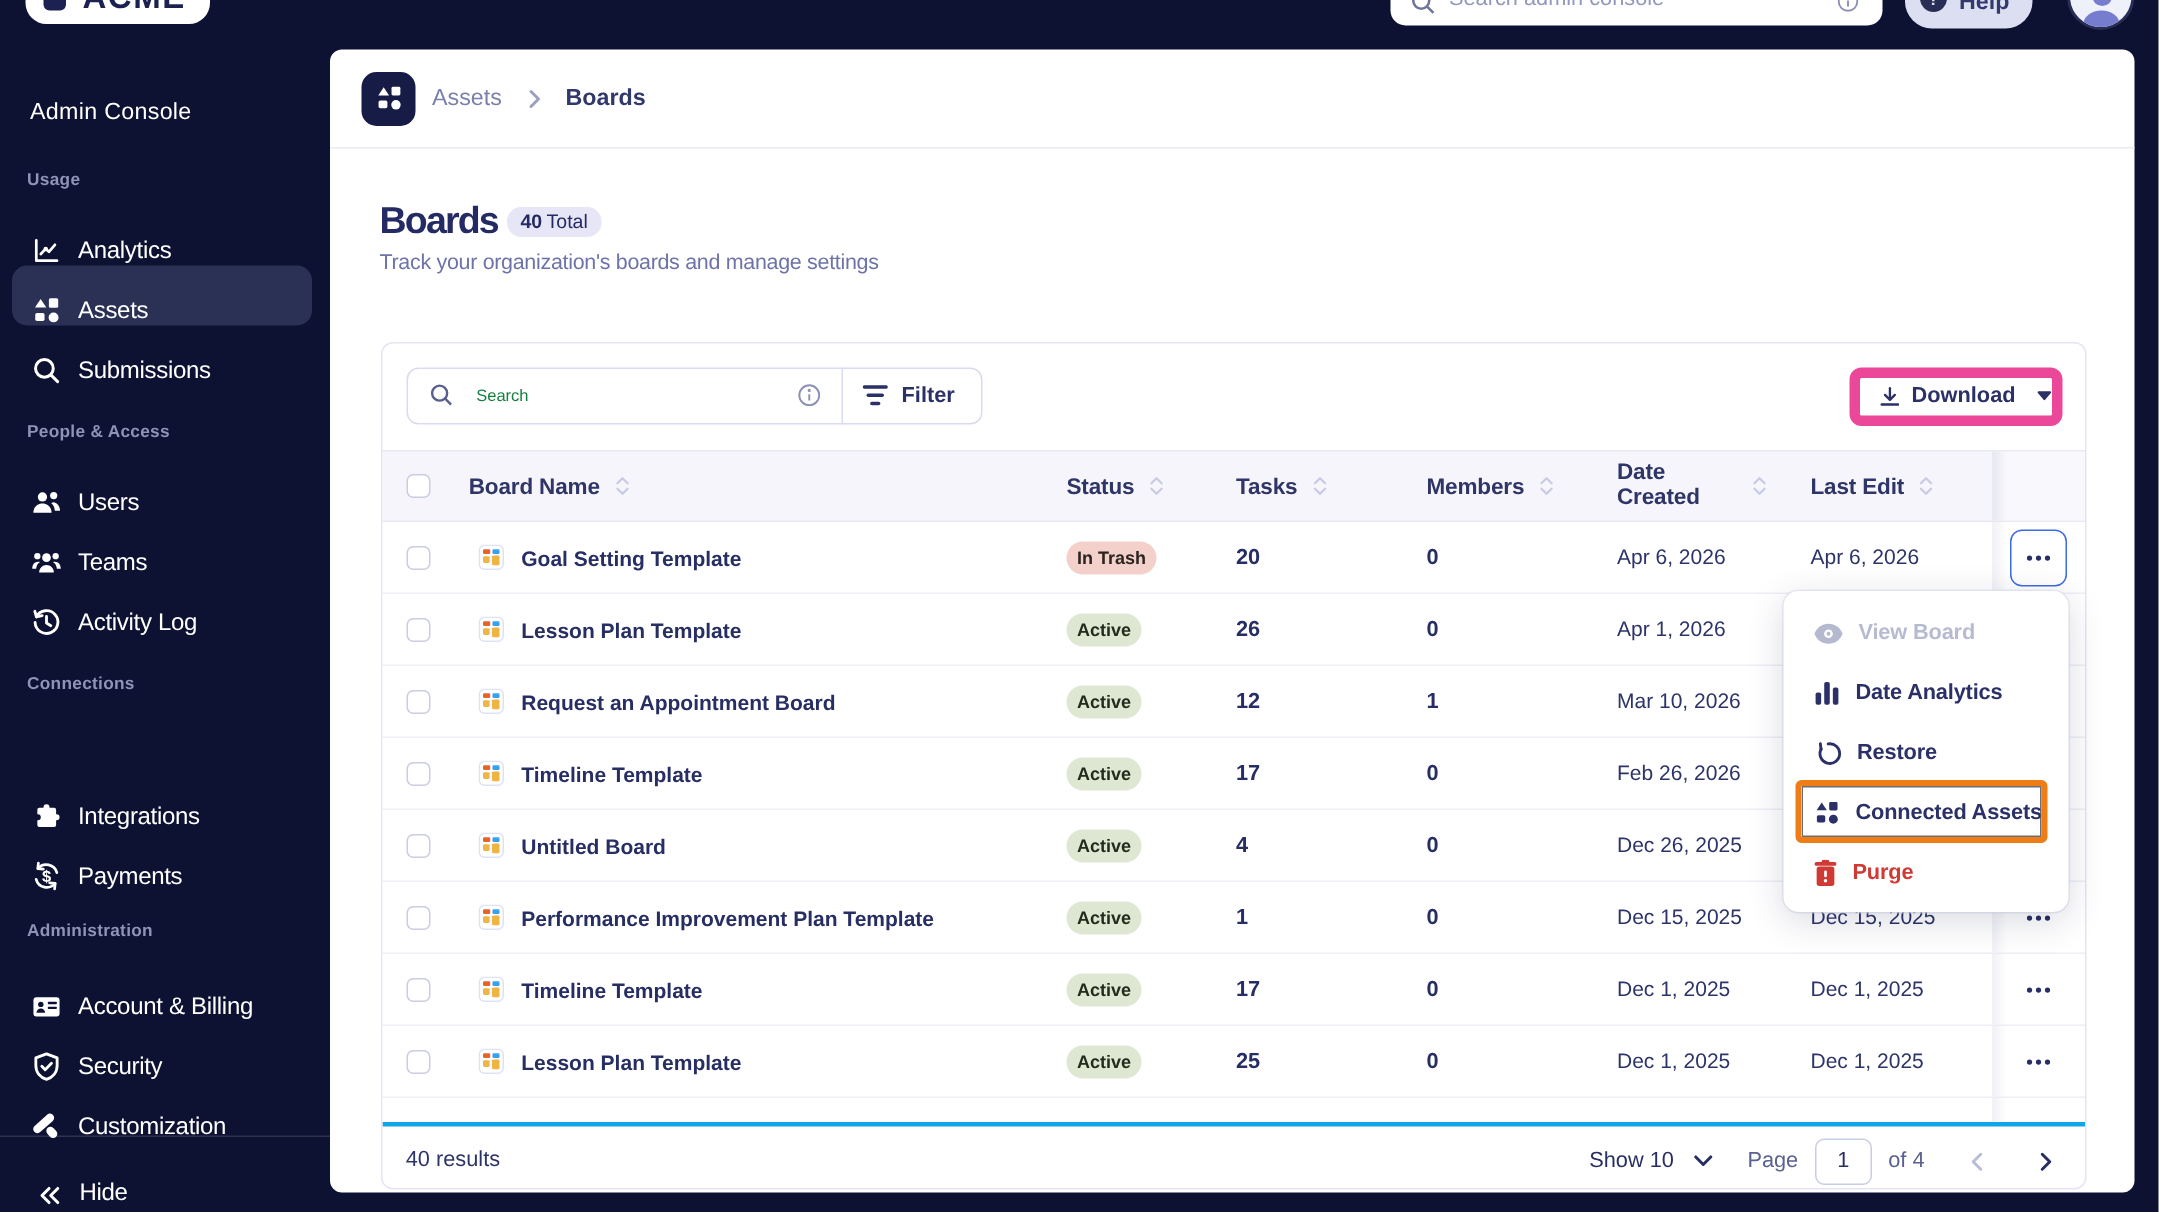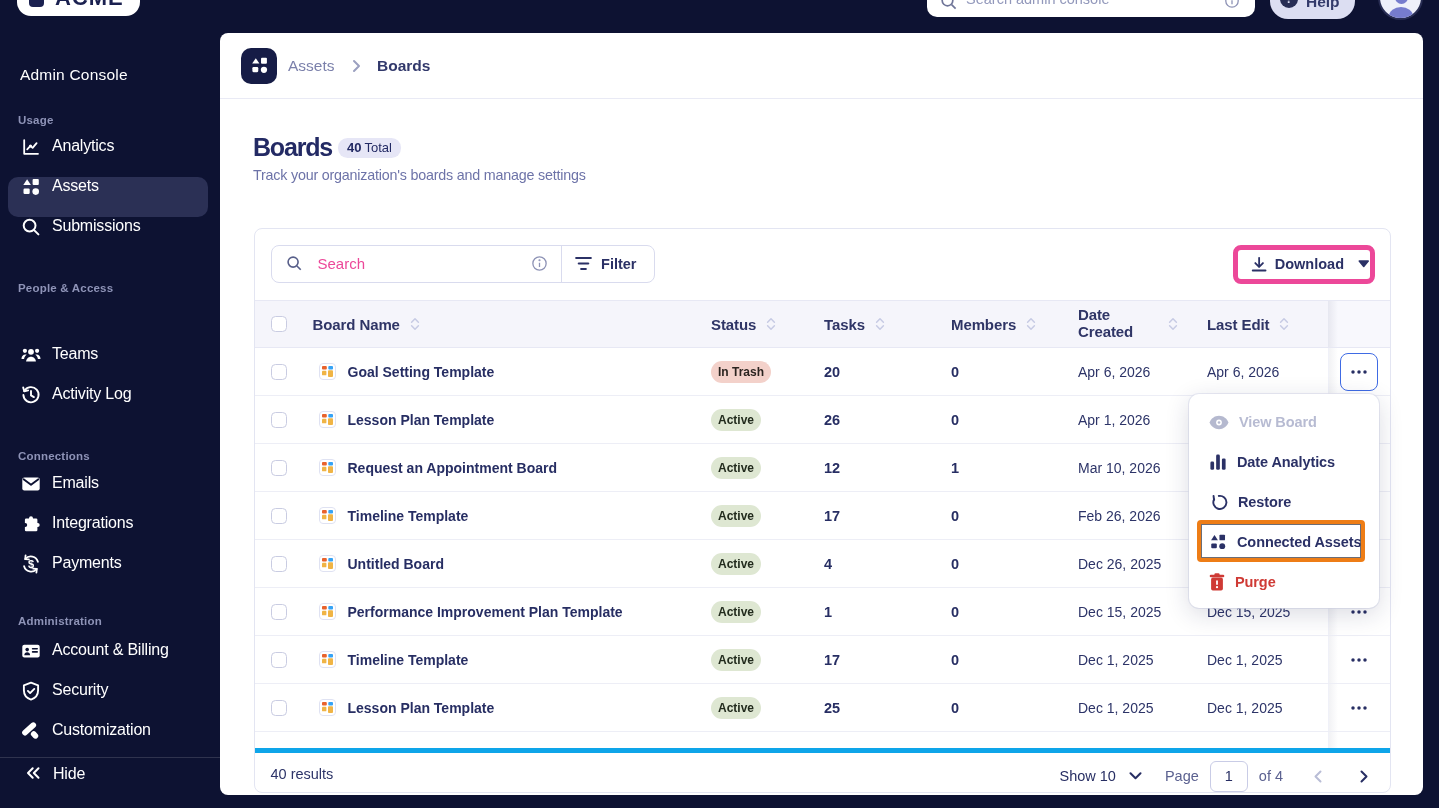--- a/index.html
+++ b/index.html
@@ -18,21 +18,21 @@
   .helpbtn .qc { position:absolute; left:10px; top:7px; width:18px; height:18px; border-radius:50%; background:#272d55; color:#dcdef2; font-size:12px; font-weight:700; text-align:center; line-height:18px; }
   .helpbtn .ht { position:absolute; left:36px; top:0; font-size:15.5px; font-weight:600; color:#333a6b; line-height:37px; }
   .avatar { position:absolute; left:1378px; top:-25px; width:45px; height:45px; border-radius:50%; background:#eef0fa; border:2.5px solid #282d53; overflow:hidden; }
   .avatar .head { position:absolute; left:14.5px; top:14px; width:13px; height:13px; border-radius:50%; background:#767cce; }
   .avatar .bod { position:absolute; left:9px; top:29.5px; width:24px; height:18px; border-radius:50%; background:#767cce; }
 
   
   .side { position:absolute; left:0; top:0; width:220px; height:618px;padding-left:22px; }
   .side .title { position:absolute; left:20px; top:66px; font-size:15.5px; color:#fff; letter-spacing:0.2px; }
   .slabel { position:absolute; left:18px; font-size:11.5px; font-weight:700; color:#8e93b7; letter-spacing:0.2px; }
-  .sitem { position:absolute; left:8px; width:200px; height:40px; border-radius:10px; display:flex; align-items:flex-start; }
+  .sitem { position:absolute; left:8px; width:200px; height:40px; border-radius:10px; display:flex; align-items:flex-end; }
   .sitem svg { margin-left:13px; flex:none; }
   .sitem .t { margin-left:11px; font-size:16px; font-weight:500; color:#fff; letter-spacing:-0.2px; }
   .sitem.on { background:#2b3055; }
   .sidesep { position:absolute; left:0; top:757px; width:220px; height:1px; background:rgba(255,255,255,0.14); }
 
   
   .main { position:absolute; left:220px; top:33px; width:1203px; height:762px; background:#fff; border-radius:8px; }
   .crumb { position:absolute; left:0; top:0; width:1203px; height:66px; border-bottom:1px solid #e9eaf5; }
   .crumb .ic { position:absolute; left:21px; top:14.5px; width:36px; height:36px; background:#161c46; border-radius:10px; display:flex; align-items:center; justify-content:center; }
   .crumb .a { position:absolute; left:68px; top:0; line-height:66px; font-size:15.5px; font-weight:500; color:#7b80ab; }
@@ -42,24 +42,24 @@
   .h1row { position:absolute; left:33px; top:100px; display:flex; align-items:center; }
   .h1row h1 { font-size:25px; font-weight:800; color:#232a64; letter-spacing:-1.2px; }
   .badge { margin-left:6px; margin-top:0; height:20px; background:#e6e6f6; border-radius:9.5px; padding:0 9px; display:flex; align-items:center; font-size:13px; color:#232a64; }
   .badge b { font-weight:700; margin-right:3px; }
   .sub { position:absolute; left:33px; top:134px; font-size:14.3px; letter-spacing:-0.2px; color:#6d73a8; }
 
   
   .tcard { position:absolute; left:33.5px; top:195px; width:1137px; height:565px; border:1px solid #e3e5f2; border-radius:8px; overflow:hidden; background:#fff; }
   .toolbar { position:relative; height:71px; }
   .sgroup { position:absolute; left:16px; top:15.5px; width:384px; height:38px; border:1px solid #d9dbee; border-radius:8px; display:flex; align-items:center; }
-  .sgroup .ph { font-size:15px; color:#ec4899; margin-left:15px; }
+  .sgroup .ph { font-size:11px; color:#15803d; margin-left:15px; }
   .sgroup .sep { width:1px; height:38px; background:#d9dbee; }
   .sgroup .fi { font-size:14.5px; font-weight:600; color:#2b3166; margin-left:9px; }
-  .dl { position:absolute; left:978px; top:15.5px; width:142px; height:39px; border:5px solid #ec4899; border-radius:8px; display:flex; align-items:center; }
+  .dl { position:absolute; left:978px; top:15.5px; width:142px; height:39px; border:7px solid #ec4899; border-radius:8px; display:flex; align-items:center; }
   .dl .t { font-size:14.5px; font-weight:600; color:#2b3166; margin-left:8px; }
 
   .thead { display:flex; height:48px; background:#f5f5fb; border-top:1px solid #e7e8f4; border-bottom:1px solid #e7e8f4; align-items:center; font-size:15px; font-weight:700; color:#2f3566; letter-spacing:-0.1px; }
   .trow { display:flex; height:48px; border-bottom:1px solid #edeef6; align-items:center; background:#fff; }
   .c0 { width:51px; flex:none; display:flex; align-items:center; }
   .c1 { width:405.5px; flex:none; display:flex; align-items:center; }
   .c2 { width:113px; flex:none; display:flex; align-items:center; }
   .c3 { width:127px; flex:none; }
   .c4 { width:127px; flex:none; }
   .c5 { width:129px; flex:none; }
@@ -73,21 +73,21 @@
   .bicon { margin-left:13px; flex:none; }
   .bname { margin-left:12px; font-size:14px; font-weight:700; color:#272e63; letter-spacing:0; }
   .num { font-size:14.5px; font-weight:700; color:#272e63; }
   .date { font-size:14px; color:#2d3468; }
   .pill { height:22px; border-radius:11px; padding:0 7px; display:flex; align-items:center; font-size:12px; font-weight:700; }
   .pill.trash { background:#f3d1ca; color:#2b2420; }
   .pill.act { background:#dee7d2; color:#222b1d; }
   .dots { width:38px; height:38px; margin-left:11px; border-radius:8px; display:flex; align-items:center; justify-content:center; }
   .dots.focus { border:1.5px solid #3f6be4; }
   .partial { height:16px; border-bottom:none; }
-  .tfoot { display:flex; height:46px; border-top:5px solid #0ea5e9; align-items:center; font-size:14.5px; color:#2d3468; position:relative; }
+  .tfoot { display:flex; height:46px; border-top:3px solid #0ea5e9; align-items:center; font-size:14.5px; color:#2d3468; position:relative; }
 
   
   .menu { position:absolute; left:1189px; top:394px; width:190px; height:214px; background:#fff; border-radius:10px; box-shadow:0 6px 24px rgba(23,28,74,0.16), 0 0 0 1px rgba(228,230,242,0.7); padding-top:8px; }
   .mitem { height:40px; display:flex; align-items:center; padding-left:20px; font-size:14.5px; font-weight:700; color:#2b3166; letter-spacing:-0.1px; }
   .mitem .mt { margin-left:10px; }
   .mitem.dis { color:#b7bbd2; }
   .mitem.red { color:#cf3a35; }
   .hilite { position:absolute; left:1197px; top:520px; width:168px; height:42px; border:4px solid #ee7d16; border-radius:4px; box-shadow:inset 0 0 0 1px rgba(82,84,94,0.85); }
 </style>
 </head>
@@ -118,47 +118,49 @@
       <span class="t">Assets</span>
     </div>
   <div class="sitem" style="top:217px">
       <svg width="20" height="20" viewBox="0 0 20 20" fill="none" stroke="#fff" stroke-width="2">
         <circle cx="8.6" cy="8.6" r="5.9"></circle>
         <path d="M13.1 13.1 L17.4 17.4" stroke-linecap="round"></path>
       </svg>
       <span class="t">Submissions</span>
     </div>
   <div class="slabel" style="top:282px">People &amp; Access</div>
+  <div class="sitem" style="top:305px">
+      <svg width="20" height="20" viewBox="0 0 20 20" fill="#fff">
+        <circle cx="7.3" cy="6.3" r="3.1"></circle>
+        <path d="M1.2 16.8 c0-3.4 2.7-6.1 6.1-6.1 s6.1 2.7 6.1 6.1 Z"></path>
+        <circle cx="14.8" cy="5.4" r="2.4"></circle>
+        <path d="M15 9.9 c2.3 0.6 4 2.9 4 5.6 h-3.5 c0-2.1-0.9-4-2.4-5.2 0.6-0.3 1.2-0.4 1.9-0.4 Z"></path>
+      </svg>
+      <span class="t">Users</span>
+    </div>
   <div class="sitem" style="top:345px">
       <svg width="20" height="20" viewBox="0 0 20 20" fill="#fff">
         <circle cx="10" cy="6.8" r="2.9"></circle>
         <path d="M5.1 16.6 c0-2.7 2.2-4.9 4.9-4.9 s4.9 2.2 4.9 4.9 Z"></path>
         <circle cx="3.9" cy="5.8" r="2.1"></circle>
         <path d="M0.5 13.8 c0-2.4 1.7-4.3 3.9-4.3 0.4 0 0.9 0.1 1.3 0.2 -1.5 1-2.5 2.6-2.6 4.4 H0.5 Z"></path>
         <circle cx="16.1" cy="5.8" r="2.1"></circle>
         <path d="M19.5 13.8 c0-2.4-1.7-4.3-3.9-4.3 -0.4 0-0.9 0.1-1.3 0.2 1.5 1 2.5 2.6 2.6 4.4 h2.6 Z"></path>
       </svg>
       <span class="t">Teams</span>
     </div>
   <div class="sitem" style="top:385px">
       <svg width="20" height="20" viewBox="0 0 20 20" fill="none" stroke="#fff" stroke-width="1.9" stroke-linecap="round" stroke-linejoin="round">
         <path d="M3.3 6.1 A7.6 7.6 0 1 1 2.4 10"></path>
         <path d="M2.2 2.5 L3.3 6.3 L7.1 5.4"></path>
         <path d="M10 6 V10.4 L12.9 12.1"></path>
       </svg>
       <span class="t">Activity Log</span>
     </div>
   <div class="slabel" style="top:450px">Connections</div>
-  <div class="sitem" style="top:474px">
-      <svg width="20" height="20" viewBox="0 0 20 20">
-        <rect x="1.3" y="3.4" width="17.4" height="13.2" rx="2" fill="#fff"></rect>
-        <path d="M2.6 5.2 L10 10.8 L17.4 5.2" fill="none" stroke="#0d1232" stroke-width="1.9" stroke-linecap="round" stroke-linejoin="round"></path>
-      </svg>
-      <span class="t">Emails</span>
-    </div>
   <div class="sitem" style="top:514px">
       <svg width="20" height="20" viewBox="0 0 20 20" fill="#fff">
         <path d="M8 4.2 a2 2 0 0 1 4 0 v0.3 h3.1 a1.3 1.3 0 0 1 1.3 1.3 v3.1 h0.3 a2 2 0 0 1 0 4 h-0.3 v3.1 a1.3 1.3 0 0 1 -1.3 1.3 H5.2 a1.3 1.3 0 0 1 -1.3 -1.3 v-3.1 h0.3 a2 2 0 0 0 0 -4 h-0.3 V5.8 a1.3 1.3 0 0 1 1.3 -1.3 H8 Z"></path>
       </svg>
       <span class="t">Integrations</span>
     </div>
   <div class="sitem" style="top:554px">
       <svg width="20" height="20" viewBox="0 0 20 20" fill="none" stroke="#fff" stroke-width="1.8" stroke-linecap="round" stroke-linejoin="round">
         <path d="M16.9 7.8 A7.3 7.3 0 0 0 4.3 5"></path>
         <path d="M4.6 1.4 L4.2 5.1 L7.9 5.4"></path>

